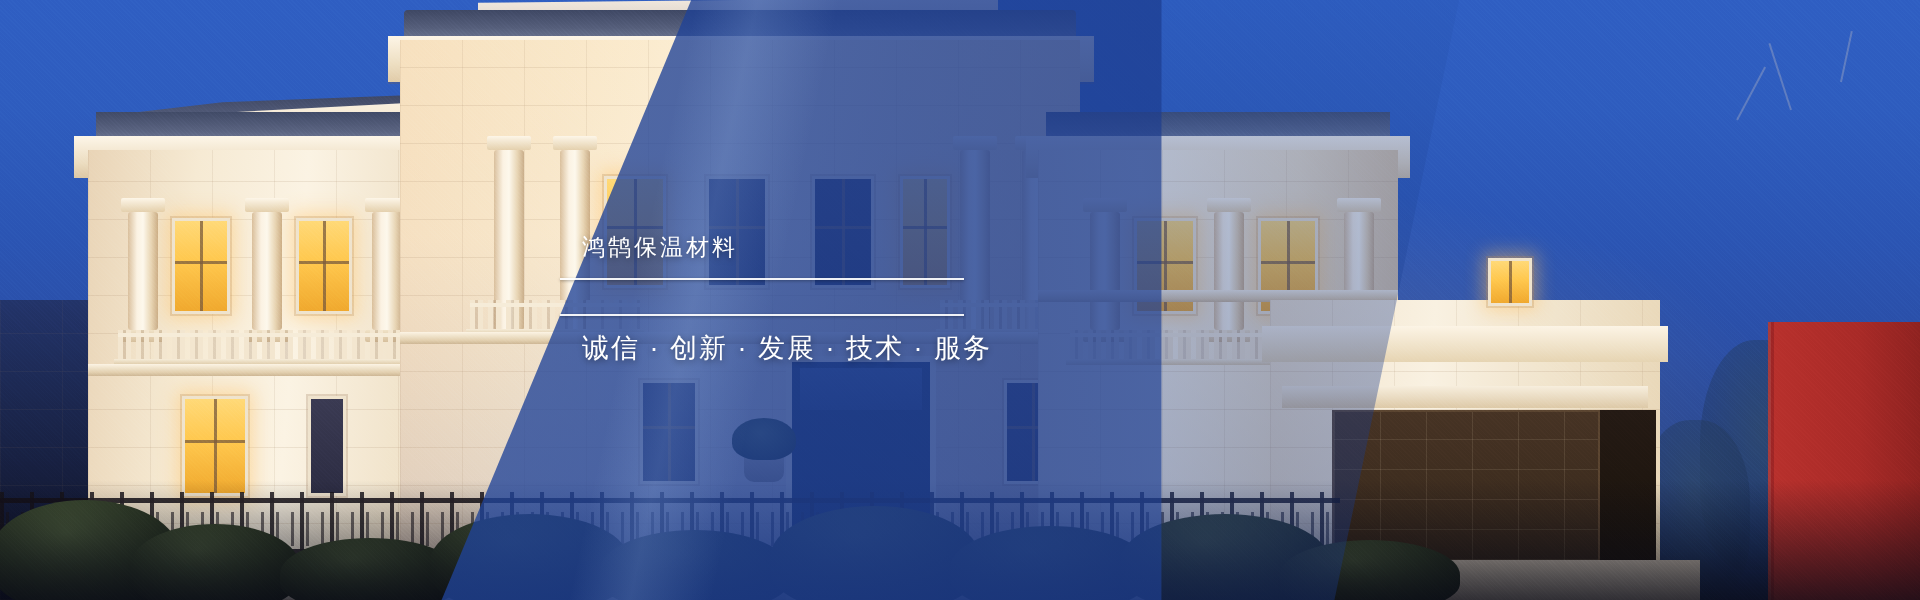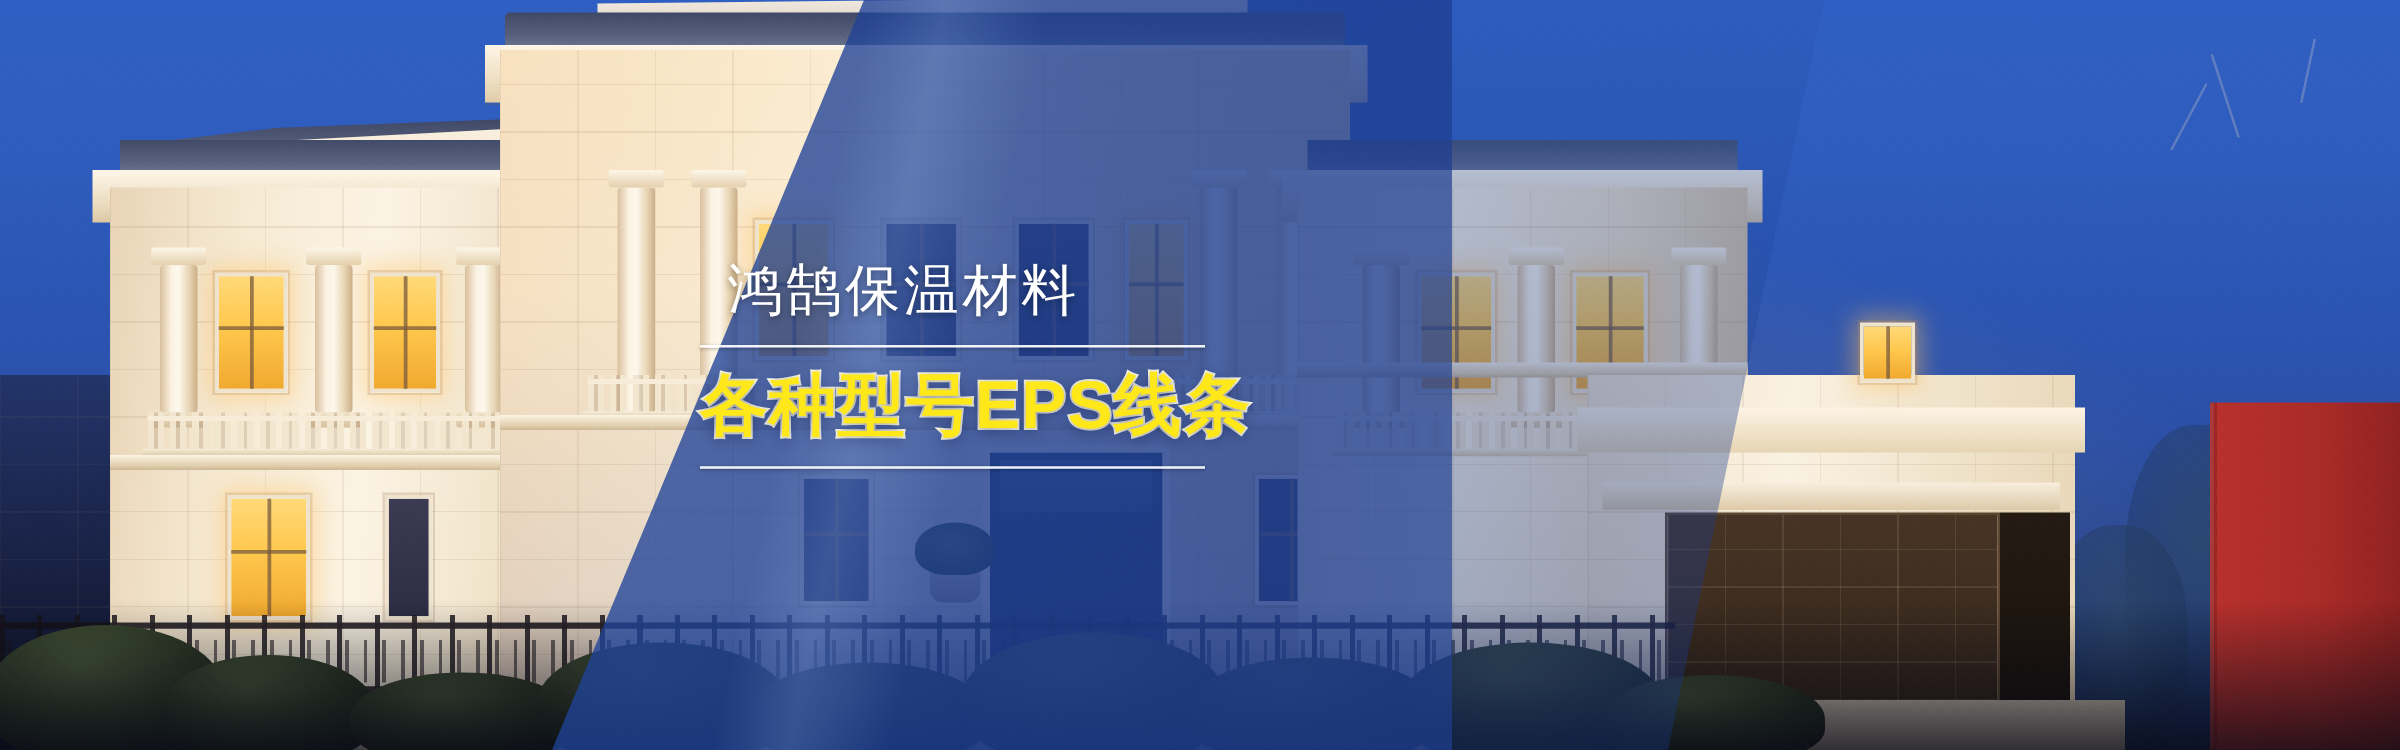--- a/index.html
+++ b/index.html
@@ -297,21 +297,21 @@
     clip-path:polygon(36.0% 0%, 76.0% 0%, 69.5% 100%, 23.0% 100%);
   }
 
   
   .copy{
     position:absolute; left:560px; top:0; width:470px; height:600px;
     display:flex; flex-direction:column; justify-content:center;
     align-items:flex-start;
   }
   .brand{
-    font-size:44px; line-height:1.1; color:#ffffff; letter-spacing:3px;
+    font-size:23px; line-height:1.1; color:#ffffff; letter-spacing:3px;
     font-weight:400; text-shadow:0 2px 6px rgba(0,0,0,.40);
     margin-left:22px;
   }
   .rule{
     width:404px; height:2px; background:rgba(255,255,255,.92);
     margin:18px 0 16px 0; box-shadow:0 1px 3px rgba(0,0,0,.35);
   }
   .rule.bottom{ margin:18px 0 16px 0; }
   .head{
     font-size:54px; line-height:1.13; font-weight:700; letter-spacing:1px;
@@ -487,17 +487,17 @@
 
   <div class="overlay">
     <div class="panel"></div>
     <div class="panel2"></div>
     <div class="panel-lightstreak"></div>
   </div>
 
   <div class="copy">
     <div class="brand">鸿鹄保温材料</div>
     <div class="rule"></div>
-    <div class="head">各种型号EPS线条</div>
     <div class="rule bottom"></div>
+    <div class="slogan">诚信 · 创新 · 发展 · 技术 · 服务</div>
   </div>
 
 </div>
 
 </body></html>

